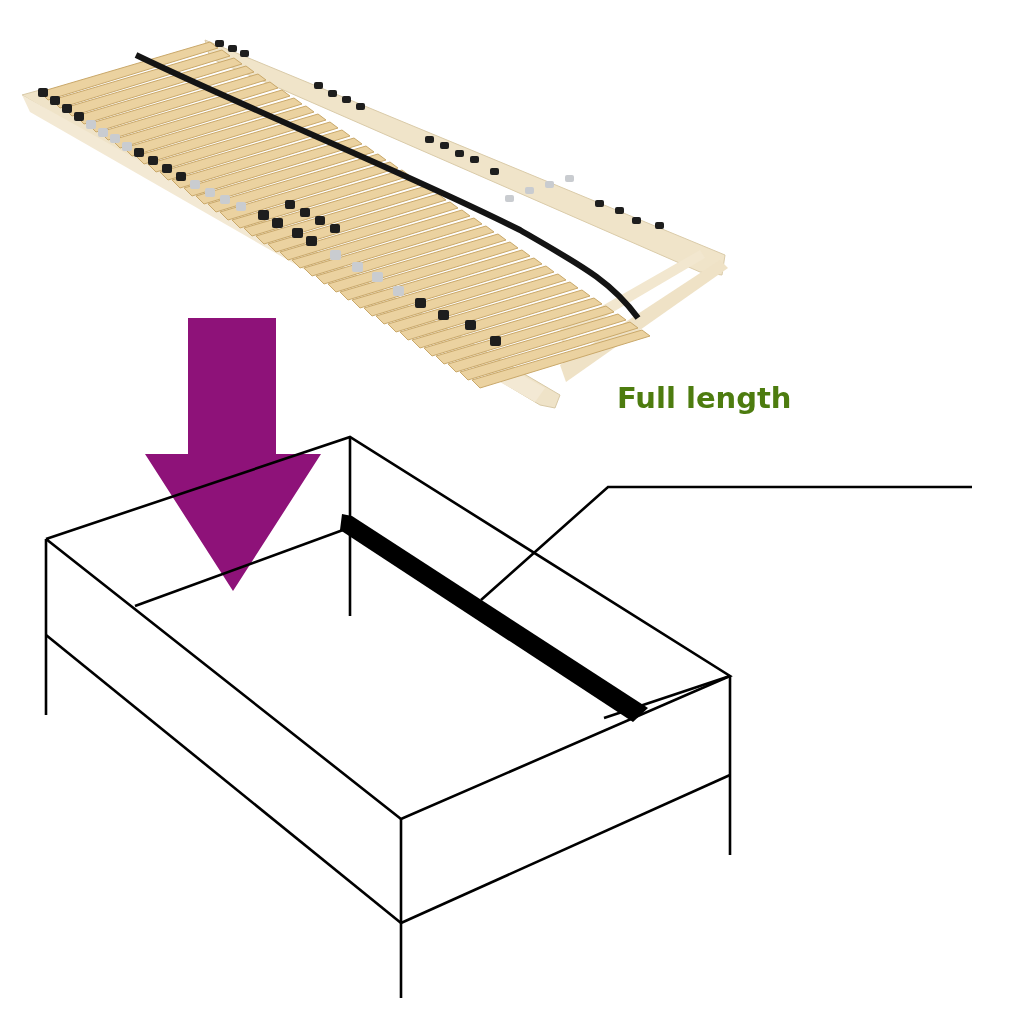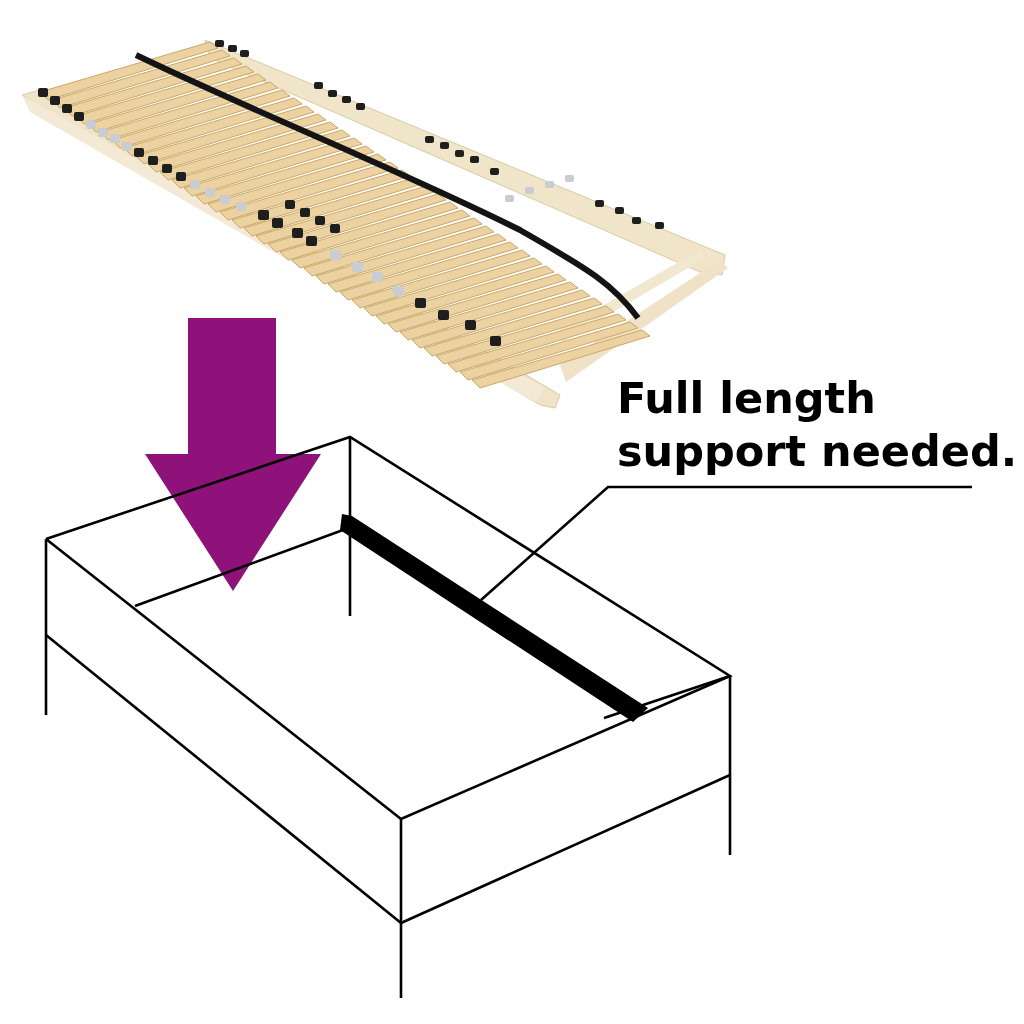--- a/index.html
+++ b/index.html
@@ -1,18 +1,18 @@
 <!DOCTYPE html>
 <html><head>
 <meta charset="utf-8">
 <style>
   html, body { margin:0; padding:0; background:#ffffff; }
   body { width:1024px; height:1024px; position:relative; overflow:hidden; font-family:"DejaVu Sans", sans-serif; }
   .canvas { position:absolute; left:0; top:0; width:1024px; height:1024px; }
-  .caption { position:absolute; left:617px; top:372px; font-weight:bold; font-size:43px; line-height:53px; color:#000000; font-family:"DejaVu Sans", sans-serif; letter-spacing:0px; }
+  .caption { position:absolute; left:617px; top:372px; font-weight:bold; font-size:29px; line-height:53px; color:#4d7c0f; font-family:"DejaVu Sans", sans-serif; letter-spacing:0px; }
 </style>
 </head>
 <body>
 
 <div class="canvas">
   <svg width="1024" height="1024" viewBox="0 0 1024 1024" xmlns="http://www.w3.org/2000/svg">
 
     <g>
 
       <polygon points="22,95 40,90 560,395 555,408 540,405" fill="#EFE3C8" stroke="#d8c9a6" stroke-width="1"></polygon>
@@ -149,15 +149,14 @@
 
     <line x1="604" y1="718" x2="730" y2="676" stroke="#000" stroke-width="2.6"></line>
 
     <polygon points="342,514 352,516 648,708 633,722 340,530" fill="#000"></polygon>
 
     <polyline points="481,600 608,487 972,487" fill="none" stroke="#000" stroke-width="2.6"></polyline>
   </svg>
 
   <div class="caption">
     <div>Full length</div>
-    <div>support needed.</div>
   </div>
 </div>
 
 </body></html>

